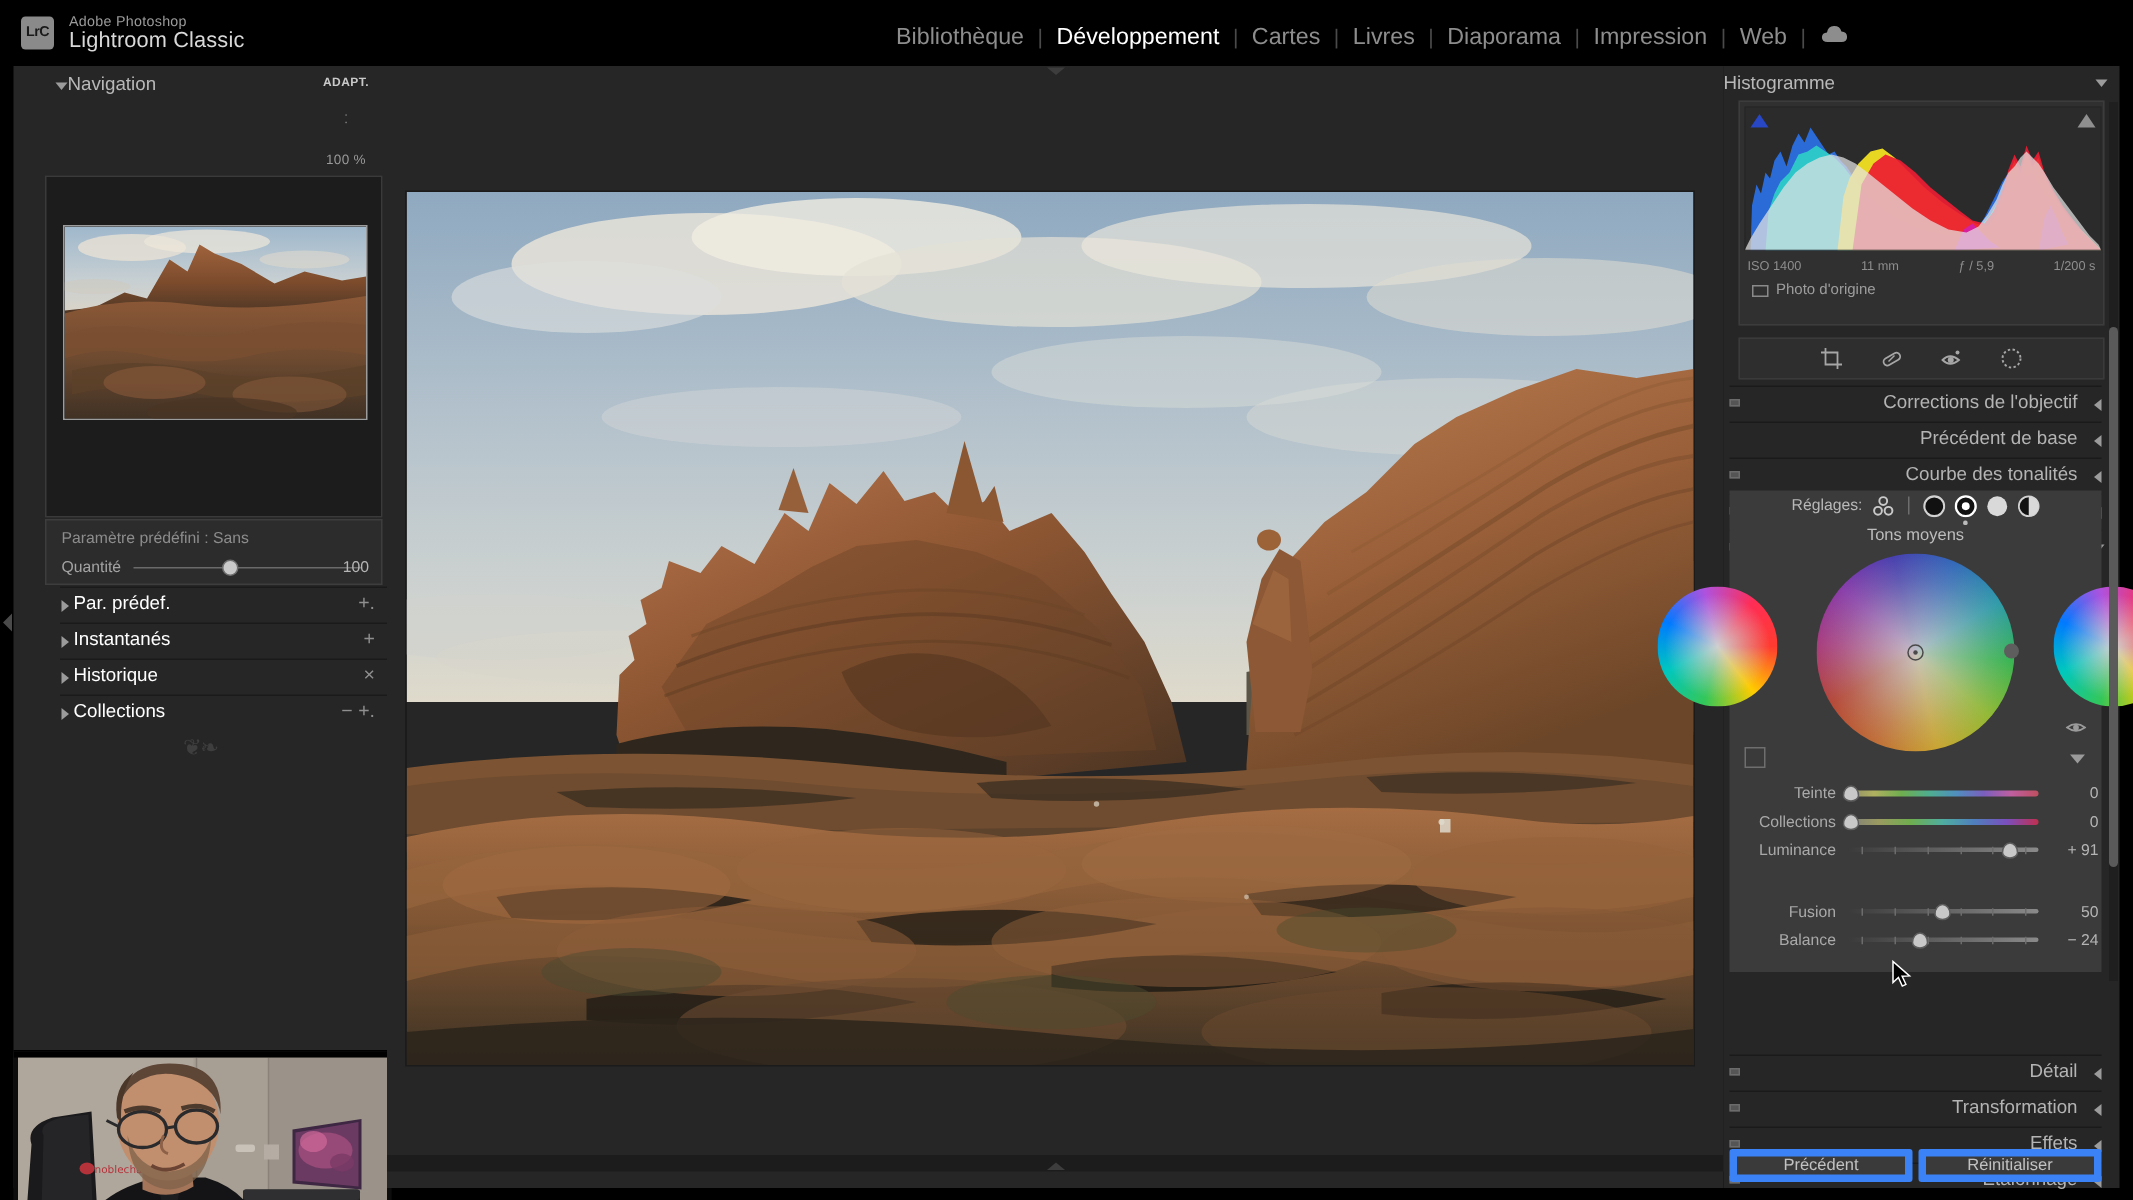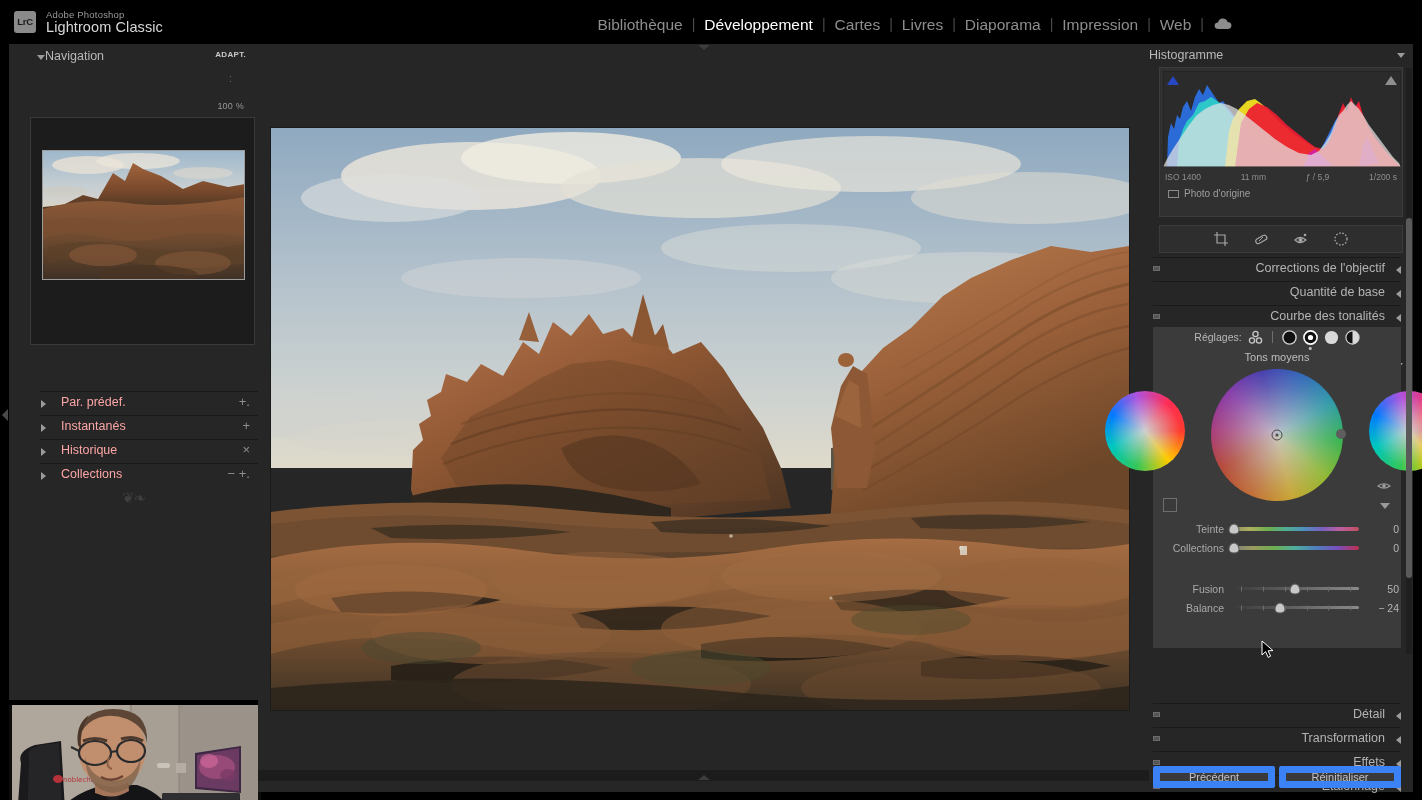--- a/index.html
+++ b/index.html
@@ -94,21 +94,21 @@
     position: absolute; left: 12px; width: 237px; height: 24px;
   }
   .lp-section .bar-top {
     position:absolute; left: 19px; right: 0; top: 0; height: 1px; background: #1a1a1a;
   }
   .lp-section .tri-right {
     position: absolute; left: 20px; top: 9px;
     width: 0; height: 0; border-top: 4.5px solid transparent;
     border-bottom: 4.5px solid transparent; border-left: 5px solid #9b9b9b;
   }
-  .lp-section .lbl { position:absolute; left: 40px; top: 4px; font-size: 12.5px; color: #fca5a5;}
+  .lp-section .lbl { position:absolute; left: 28px; top: 4px; font-size: 12.5px; color: #ffffff;}
   .lp-section .act { position:absolute; top: 3px; font-size: 13px; color: #8f8f8f;}
 
   .flourish {
     position: absolute; left: 50%; transform: translateX(-50%); top: 445px;
     font-size: 15px; color: #3e3e3e; letter-spacing: -1px;
   }
 
   
   .webcam {
     position: absolute; left: 0px; top: 656px; width: 252px; height: 144px;
@@ -264,21 +264,21 @@
   }
   .sl-val { width: 40px; text-align:right; font-size:10.5px; color:#b5b5b5; padding-left: 8px;}
 
   .cursor-arrow { position:absolute; left: 1261px; top: 640px; z-index: 50; }
 
   .footer-btns {
     position:absolute; left: 4px; bottom: 4px; width: 248px; height: 22px;
     display:flex; gap: 4px;
   }
   .fbtn {
-    flex: 1; background:#3a3a3a; border: 7px solid #3b82f6; border-radius: 2px;
+    flex: 1; background:#3a3a3a; border: 5px solid #3b82f6; border-radius: 2px;
     color:#c2c2c2; font-size: 11px; display:flex;align-items:center;justify-content:center;
     cursor:pointer;
   }
   .rp-scroll {
     position:absolute; right: 1px; top: 24px; width: 6px; height: 586px;
     background:#1f1f1f;
   }
   .rp-scroll i { position:absolute; left:0; top: 150px; width:6px; height: 360px; background:#5a5a5a; border-radius:3px; display:block;}
 </style>
 </head>
@@ -354,20 +354,27 @@
           <path d="M0 58 Q40 46 85 52 Q130 58 203 46 L203 130 L0 130 Z" fill="url(#nfg)"></path>
           <path d="M0 72 Q30 62 62 70 Q95 78 130 68 Q165 60 203 66 L203 86 Q160 78 125 86 Q90 94 55 86 Q25 79 0 88 Z" fill="#7b4f32" opacity=".75"></path>
           <path d="M5 96 Q45 86 90 96 Q135 106 203 92 L203 112 Q140 122 92 112 Q45 102 5 112 Z" fill="#5d4129" opacity=".8"></path>
           <ellipse cx="60" cy="104" rx="34" ry="11" fill="#89593a" opacity=".6"></ellipse>
           <ellipse cx="150" cy="112" rx="38" ry="12" fill="#8a5c3b" opacity=".5"></ellipse>
           <ellipse cx="105" cy="124" rx="50" ry="10" fill="#4a3524" opacity=".7"></ellipse>
         </svg>
       </div>
     </div>
 
+    <div class="preset-box">
+      <div class="preset-label">Paramètre prédéfini : Sans</div>
+      <div class="qty-label">Quantité</div>
+      <div class="qty-track"></div>
+      <div class="qty-knob"></div>
+      <div class="qty-val">100</div>
+    </div>
 
     <div id="left-sections">
         <div class="lp-section" style="top: 347px;">
           <div class="bar-top"></div>
           <div class="tri-right"></div>
           <div class="lbl">Par. prédef.</div>
           <div class="act" style="right:8px">+.</div>
         </div>
         <div class="lp-section" style="top: 371px;">
           <div class="bar-top"></div>
@@ -670,21 +677,21 @@
 
     <div id="rp-body">
         <div class="rp-section" style="top: 213px;">
           <div class="bar-top"></div>
           <div class="sq"></div>
           <div class="lbl">Corrections de l'objectif</div>
           <div class="tri-l"></div>
         </div>
         <div class="rp-section" style="top: 237px;">
           <div class="bar-top"></div>
-          <div class="lbl">Quantité de base</div>
+          <div class="lbl">Précédent de base</div>
           <div class="tri-l"></div>
         </div>
         <div class="rp-section" style="top: 261px;">
           <div class="bar-top"></div>
           <div class="sq"></div>
           <div class="lbl">Courbe des tonalités</div>
           <div class="tri-l"></div>
         </div>
         <div class="rp-section" style="top: 285px;">
           <div class="bar-top"></div>
@@ -747,20 +754,35 @@
               </span>
               <span class="sl-val">0</span>
             </div>
             <div class="slider-row">
               <span class="sl-lbl">Collections</span>
               <span class="sl-track" style="background:linear-gradient(to right,#7d7d7d,#9a9a60,#6fae4f,#4fae9f,#4f7fbe,#7a4fbe,#c02f4f);height:4px;">
                 <span class="sl-knob" style="left:2%"></span>
               </span>
               <span class="sl-val">0</span>
             </div>
+            <div class="slider-row">
+              <span class="sl-lbl">Luminance</span>
+              <span class="sl-track" style="background:linear-gradient(to right,#3a3a3a,#8a8a8a);height:3px;">
+                <span class="sl-ticks">
+                  <i style="left:8%"></i>
+                  <i style="left:25%"></i>
+                  <i style="left:42%"></i>
+                  <i style="left:59%"></i>
+                  <i style="left:76%"></i>
+                  <i style="left:93%"></i>
+                </span>
+                <span class="sl-knob" style="left:85%"></span>
+              </span>
+              <span class="sl-val">+ 91</span>
+            </div>
           </div>
           <div style="height:22px"></div>
           <div>
             <div class="slider-row">
               <span class="sl-lbl">Fusion</span>
               <span class="sl-track" style="background:linear-gradient(to right,#3a3a3a,#8a8a8a);height:3px;">
                 <span class="sl-ticks">
                   <i style="left:8%"></i>
                   <i style="left:25%"></i>
                   <i style="left:42%"></i>

